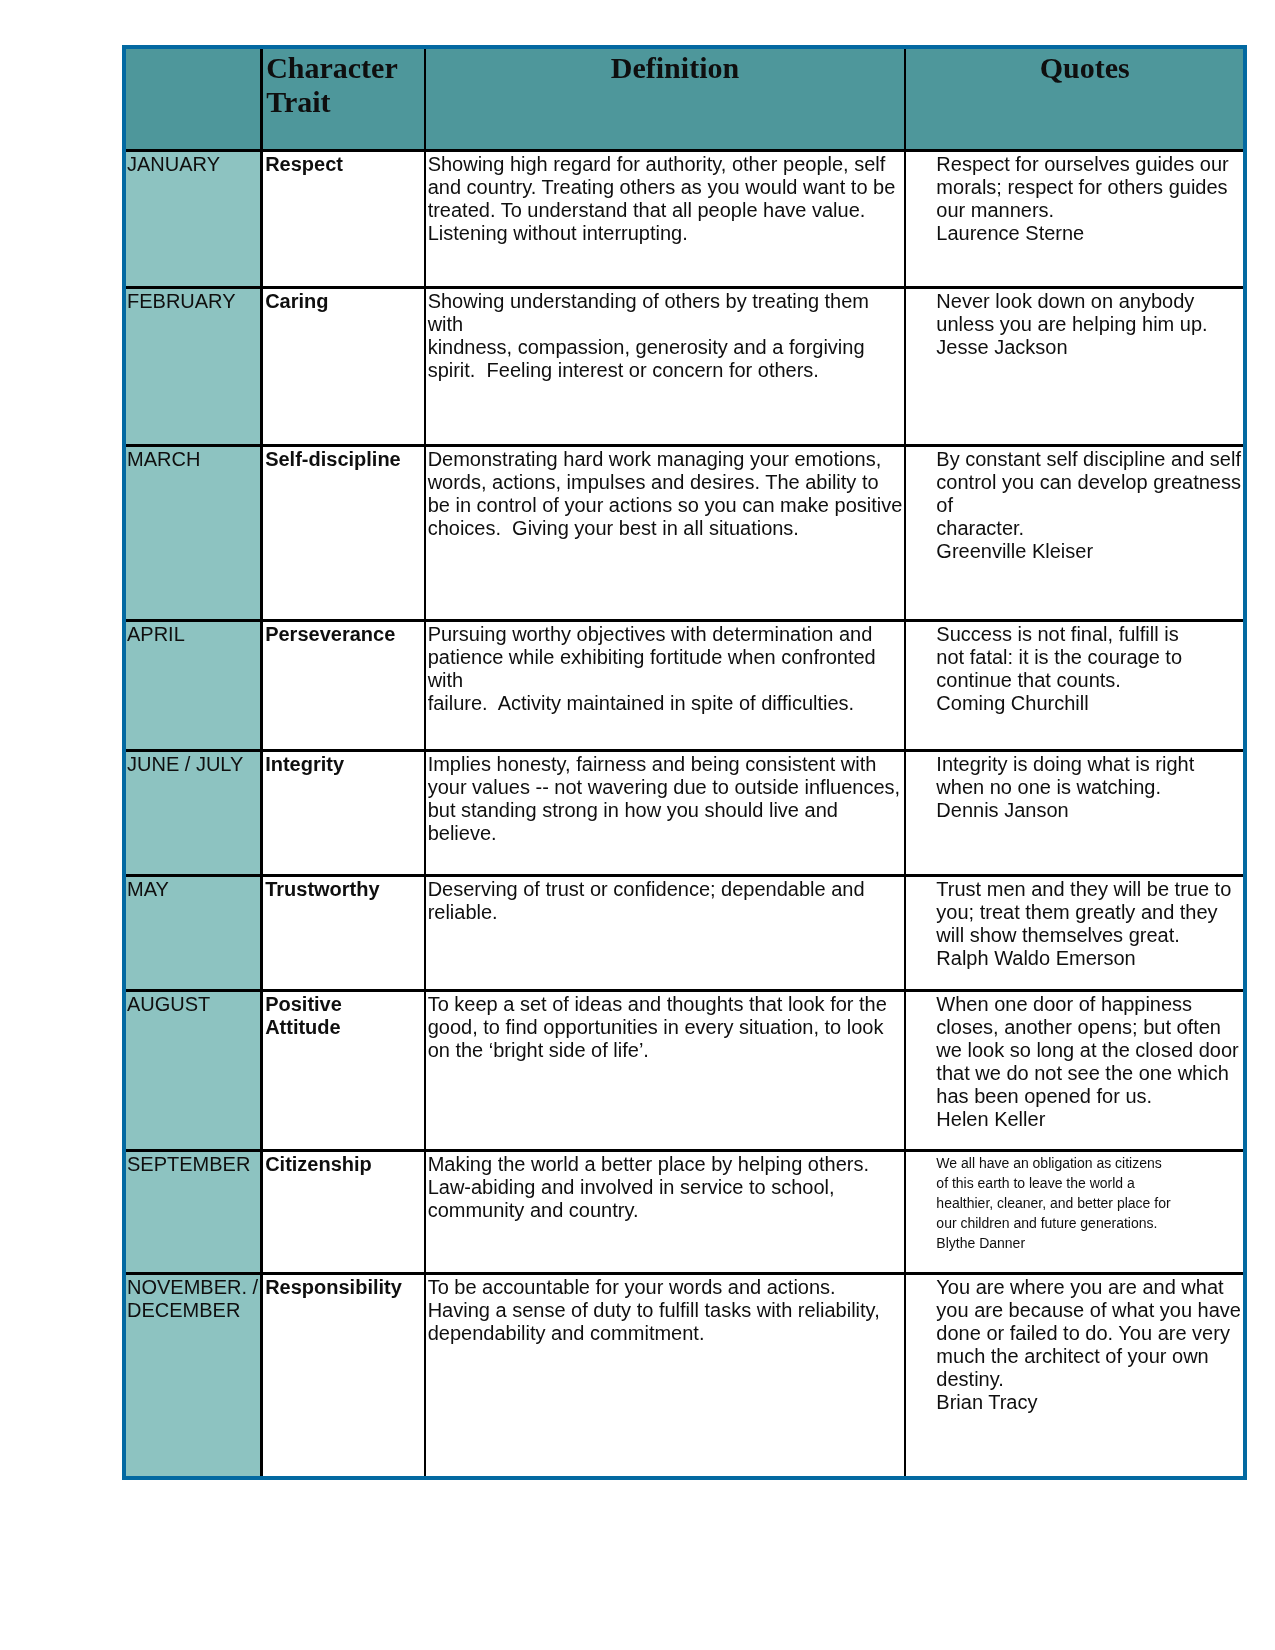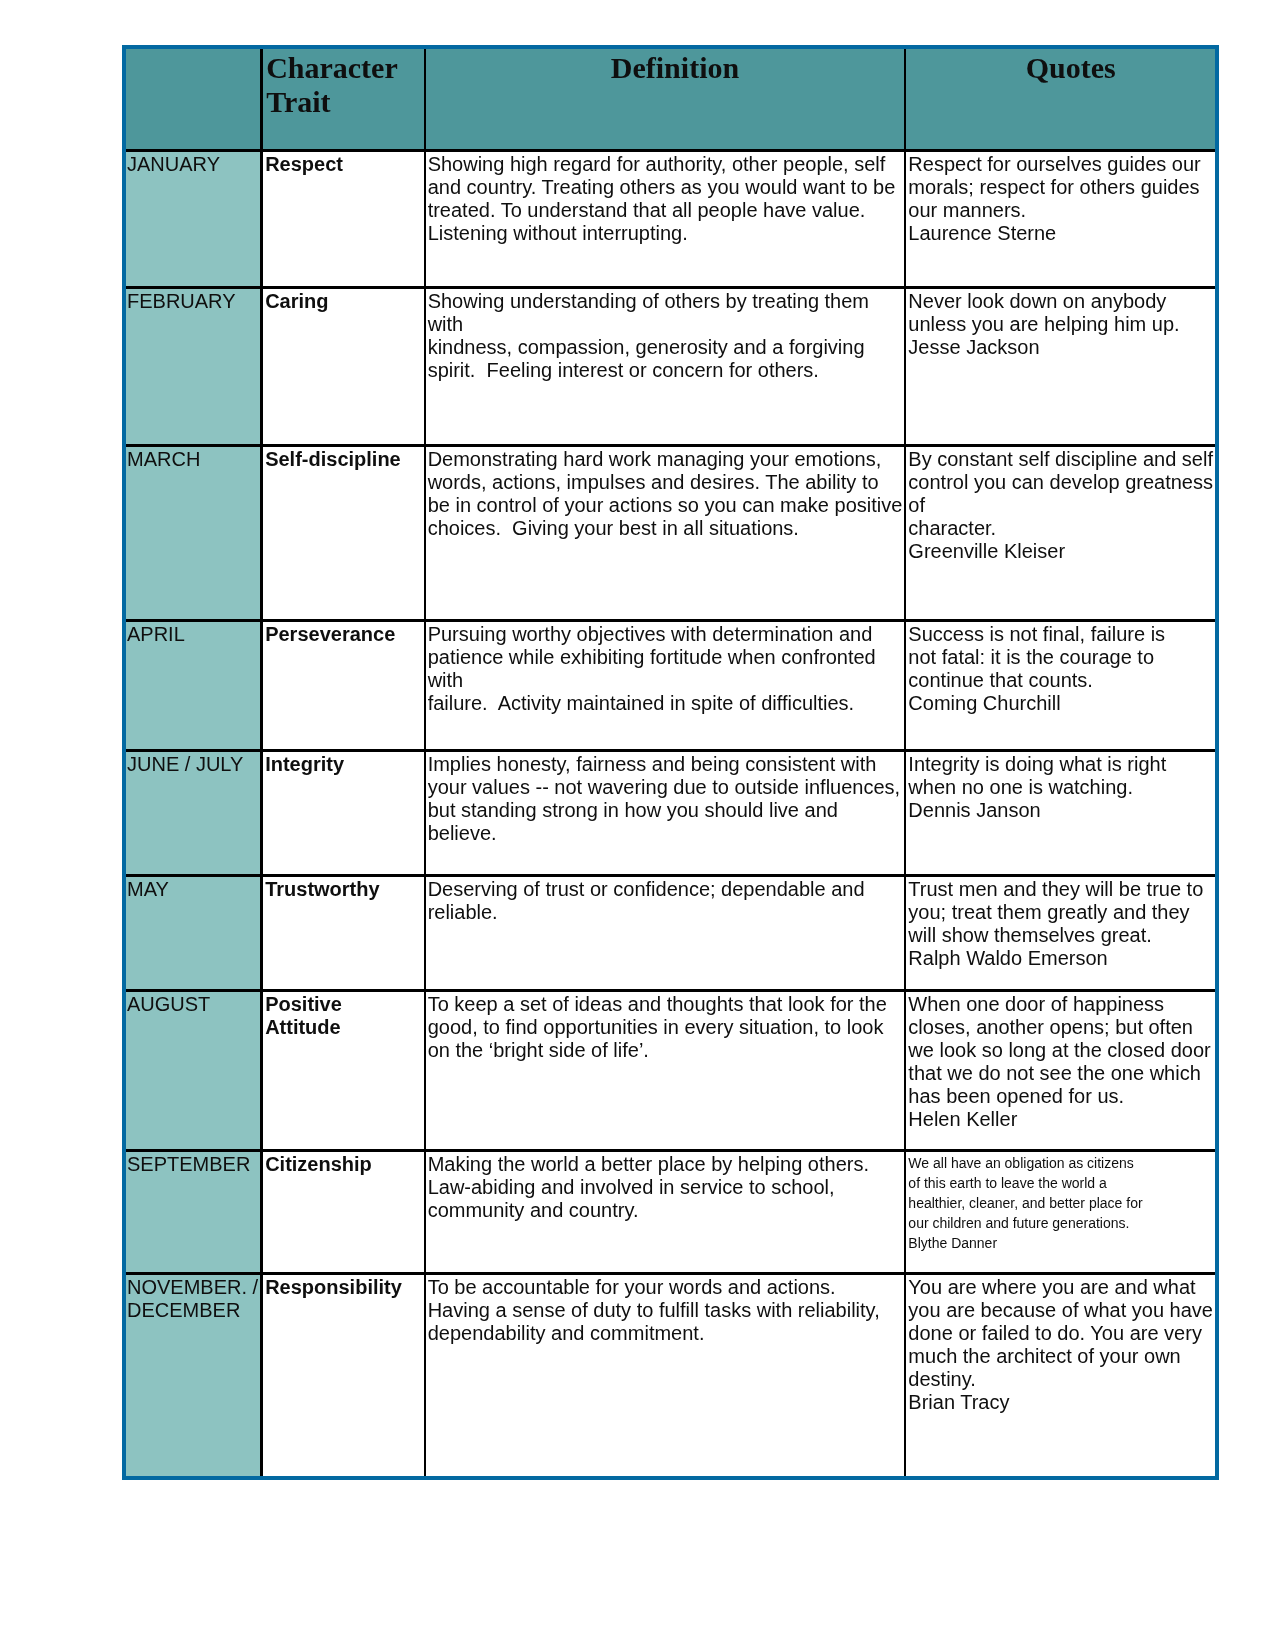--- a/index.html
+++ b/index.html
@@ -44,21 +44,21 @@
   td.month {
     white-space: pre;
     padding-left: 1px;
   }
   td.trait {
     font-weight: bold;
     white-space: pre;
     padding-left: 2px;
   }
   td.def { white-space: pre; }
-  td.quote .qtext, td.quote .qauthor { white-space: pre; }
+  td.quote .qtext, td.quote .qauthor { white-space: pre; margin-left: 28px; }
   td.quote.small .qtext, td.quote.small .qauthor {
     font-size: 14px;
     line-height: 20px;
   }
 </style>
 </head>
 <body>
 
 <table class="trait-table">
   <colgroup>
@@ -122,21 +122,21 @@
   </tr>
 
   <tr style="height: 130px;">
     <td class="month" style="background: rgb(141, 195, 193);">APRIL</td>
     <td class="trait">Perseverance</td>
     <td class="def">Pursuing worthy objectives with determination and
 patience while exhibiting fortitude when confronted
 with
 failure.  Activity maintained in spite of difficulties.</td>
     <td class="quote">
-      <div class="qtext">Success is not final, failure is
+      <div class="qtext">Success is not final, fulfill is
 not fatal: it is the courage to
 continue that counts.</div>
       <div class="qauthor">Coming Churchill</div>
     </td>
   </tr>
 
   <tr style="height: 125px;">
     <td class="month" style="background: rgb(141, 195, 193);">JUNE / JULY</td>
     <td class="trait">Integrity</td>
     <td class="def">Implies honesty, fairness and being consistent with

